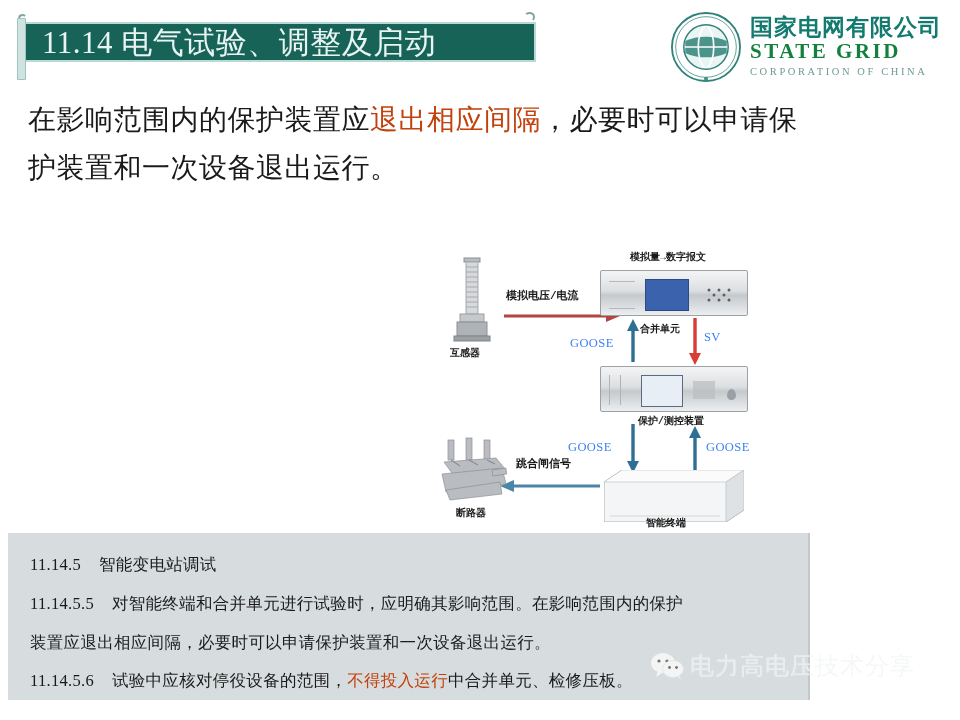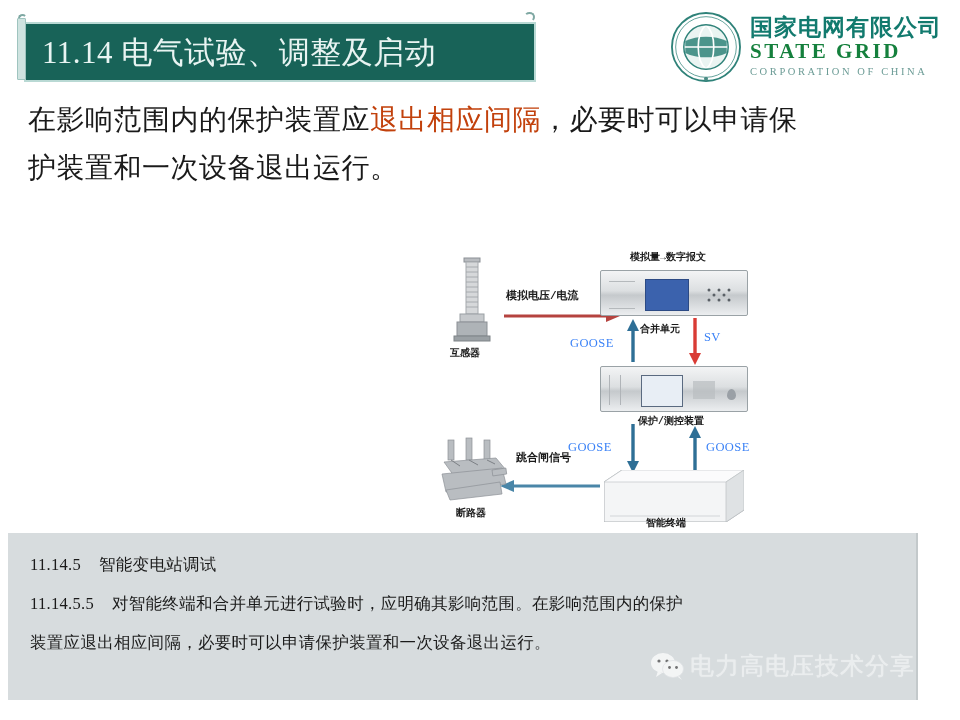--- a/index.html
+++ b/index.html
@@ -14,21 +14,21 @@
     overflow: hidden;
     font-family: "Liberation Sans", "DejaVu Sans", sans-serif;
   }
 
   
   #title-banner {
     position: absolute;
     left: 24px;
     top: 22px;
     width: 512px;
-    height: 60px;
+    height: 40px;
     background: #186358;
     border: 2px solid #b9d9d4;
     box-sizing: border-box;
     display: flex;
     align-items: center;
   }
   #title-text {
     color: #e8f4f2;
     font-size: 31px;
     font-family: "Liberation Serif", "DejaVu Serif", serif;
@@ -160,21 +160,21 @@
     border-radius: 2px;
     box-sizing: border-box;
     background: linear-gradient(180deg,#f3f4f5 0%,#dcdfe1 45%,#c5c9cc 55%,#eceef0 100%);
   }
 
   
   #note-box {
     position: absolute;
     left: 8px;
     top: 533px;
-    width: 910px;
+    width: 802px;
     height: 167px;
     background: #d7dcde;
     border-right: 2px solid #c3c9cb;
     box-sizing: border-box;
     padding: 12px 12px 0 22px;
   }
   .note-line {
     font-size: 16.5px;
     color: #1a1a1a;
     font-family: "Liberation Sans", "DejaVu Sans", sans-serif;
@@ -327,21 +327,21 @@
   <div style="position:absolute;left:164px;top:222px;width:140px;height:52px;">
     <svg viewBox="0 0 140 52" style="width:140px;height:52px">
       <polygon points="0,12 18,0 140,0 140,40 122,52 0,52" fill="#f4f5f6" stroke="#aeb2b6" stroke-width="1"></polygon>
       <polygon points="0,12 18,0 140,0 122,12" fill="#fbfbfc" stroke="#c2c6c9" stroke-width="0.7"></polygon>
       <polygon points="140,0 140,40 122,52 122,12" fill="#dfe2e4" stroke="#bcc0c3" stroke-width="0.7"></polygon>
       <line x1="6" y1="46" x2="116" y2="46" stroke="#d2d5d8" stroke-width="1"></line>
     </svg>
   </div>
   <div class="dlabel" style="left:206px;top:268px">智能终端</div>
 
-  <div class="dlabel" style="left:76px;top:202px;font-size:11px">跳合闸信号</div>
+  <div class="dlabel" style="left:76px;top:208px;font-size:11px">跳合闸信号</div>
   <svg style="position:absolute;left:58px;top:230px;width:104px;height:16px" viewBox="0 0 104 16">
     <line x1="102" y1="8" x2="16" y2="8" stroke="#4a86a8" stroke-width="3"></line>
     <polygon points="16,2 2,8 16,14" fill="#4a86a8"></polygon>
   </svg>
 
   <svg style="position:absolute;left:0px;top:186px;width:70px;height:70px" viewBox="0 0 70 70">
     <g fill="#b9bdc1" stroke="#8d9196" stroke-width="0.7">
       <rect x="8" y="6" width="6" height="20"></rect>
       <rect x="26" y="4" width="6" height="22"></rect>
       <rect x="44" y="6" width="6" height="20"></rect>
@@ -362,20 +362,23 @@
 <div id="note-box">
   <div class="note-line">
     <span class="note-num">11.14.5</span><span class="note-gap"></span><span>智能变电站调试</span>
   </div>
   <div class="note-line">
     <span class="note-num">11.14.5.5</span><span class="note-gap"></span><span>对智能终端和合并单元进行试验时，应明确其影响范围。在影响范围内的保护</span>
   </div>
   <div class="note-line">
     <span>装置应退出相应间隔，必要时可以申请保护装置和一次设备退出运行。</span>
   </div>
+  <div class="note-line">
+    <span class="note-num">11.14.5.6</span><span class="note-gap"></span><span>试验中应核对停役设备的范围，</span><span class="hl-red">不得投入运行</span><span>中合并单元、检修压板。</span>
+  </div>
 </div>
 
 <div id="watermark">
   <svg style="width:34px;height:30px" viewBox="0 0 34 30">
     <ellipse cx="13" cy="12" rx="12" ry="10" fill="#ffffff"></ellipse>
     <polygon points="8,20 6,26 12,22" fill="#ffffff"></polygon>
     <circle cx="9" cy="10" r="1.6" fill="#4a4a4a"></circle>
     <circle cx="17" cy="10" r="1.6" fill="#4a4a4a"></circle>
     <ellipse cx="23" cy="18" rx="10.5" ry="8.5" fill="#ffffff" stroke="#e3e6e8" stroke-width="0.8"></ellipse>
     <polygon points="29,25 32,29 28,26" fill="#ffffff"></polygon>

